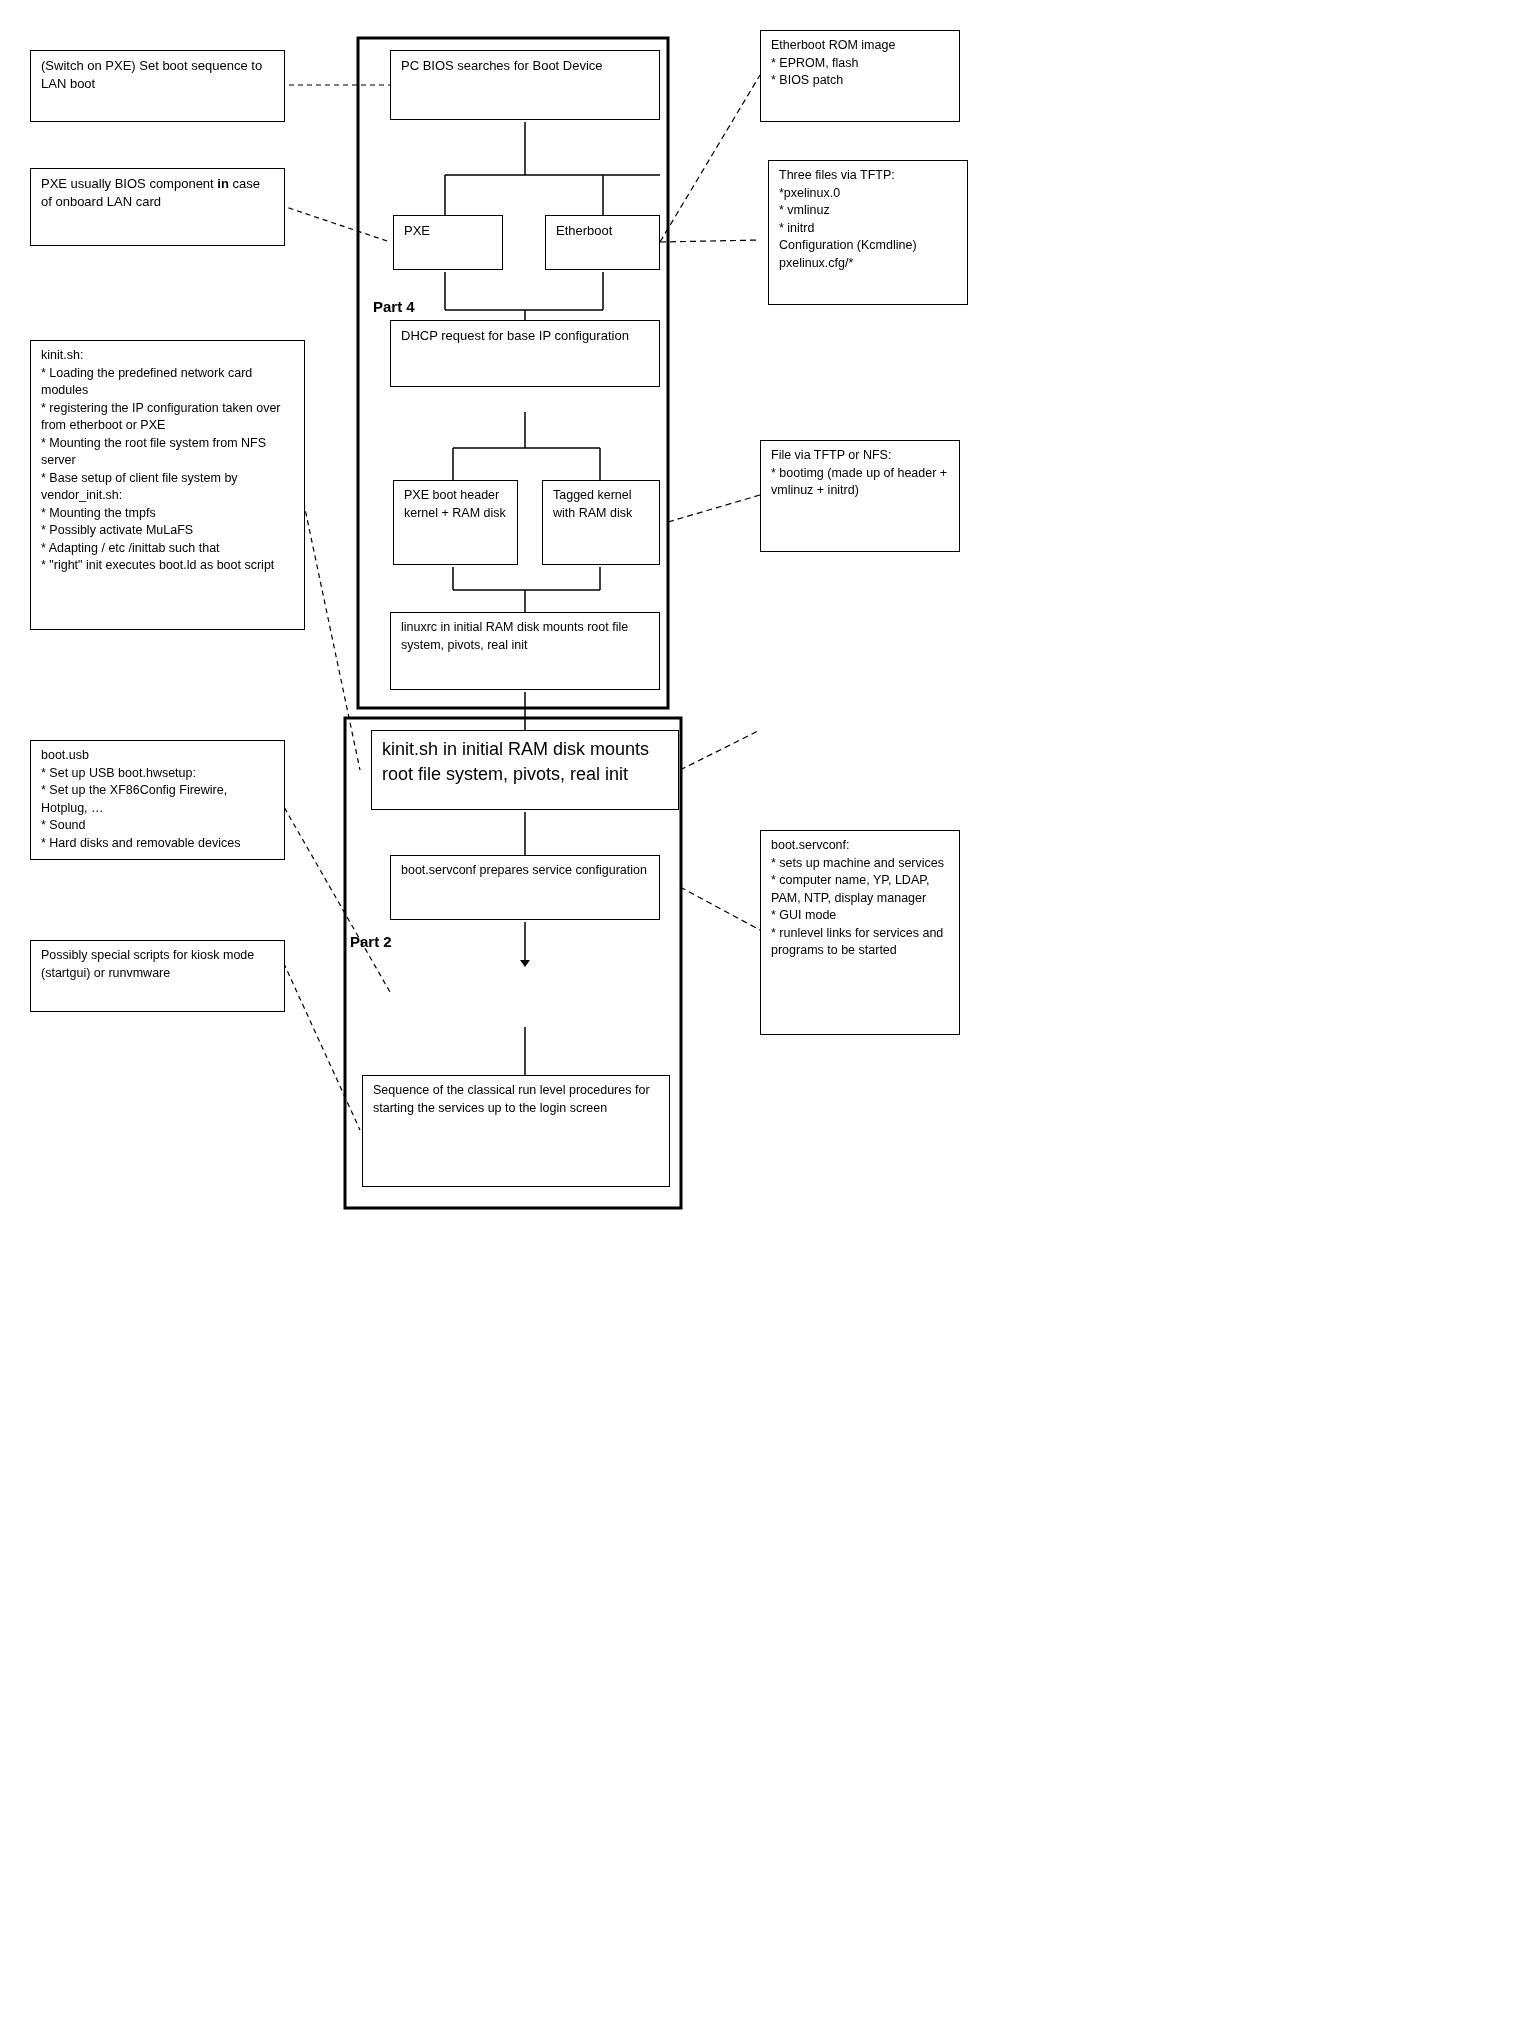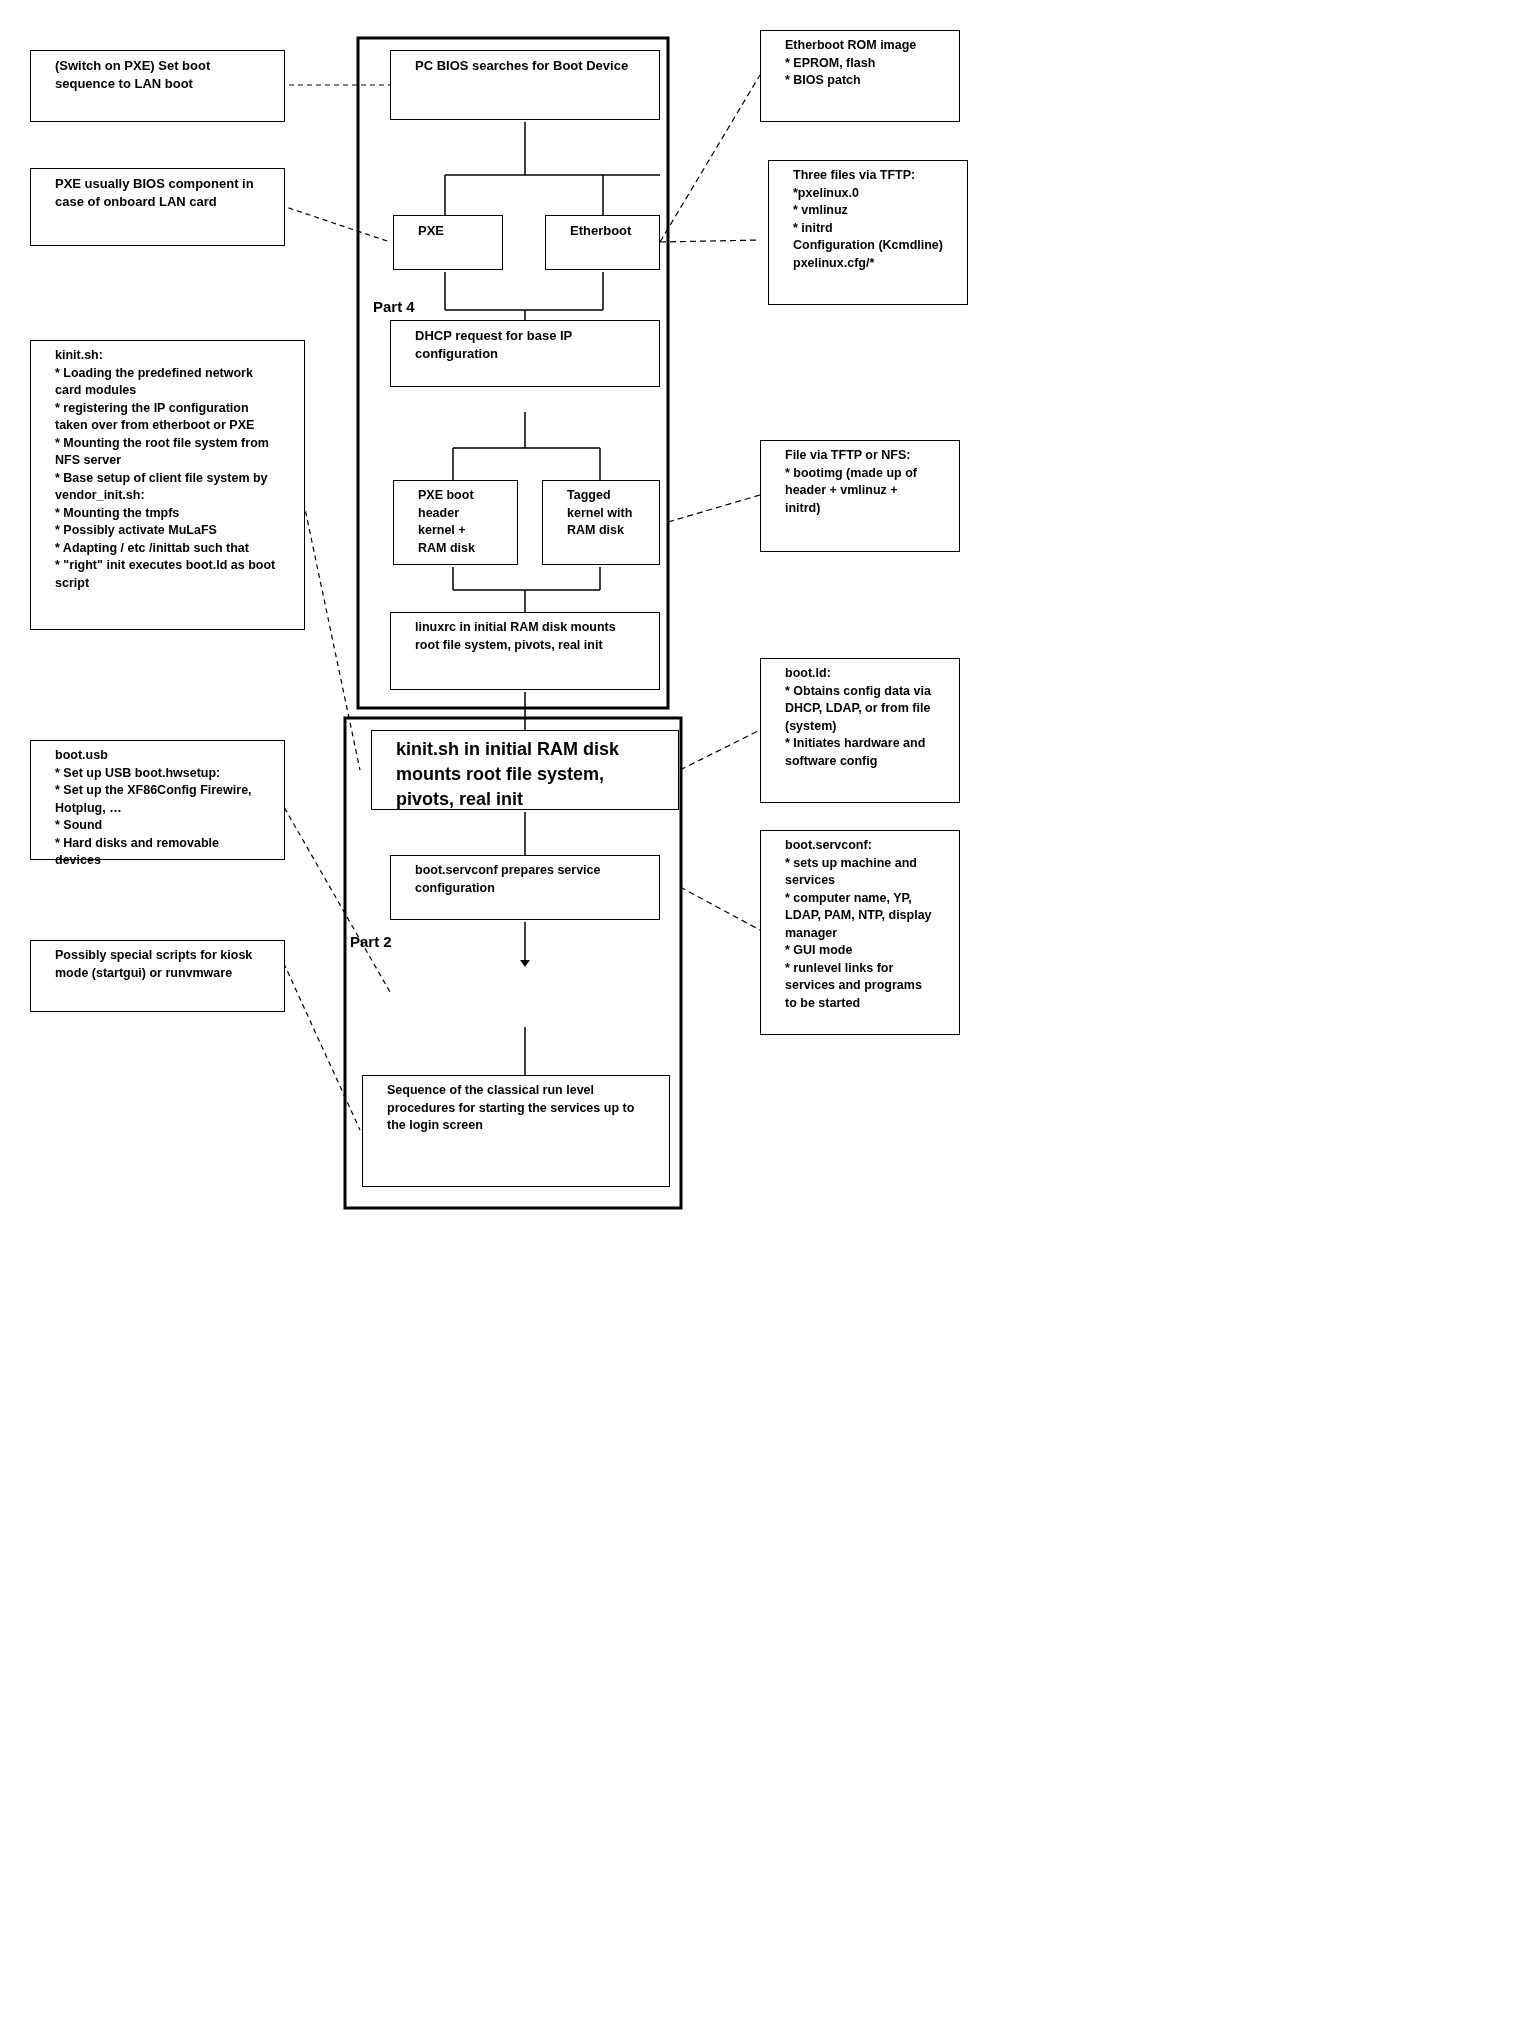--- a/index.html
+++ b/index.html
@@ -18,24 +18,23 @@
       width: 1513px;
       height: 2033px;
       background: #fff;
     }
 
     
     .box {
       position: absolute;
       border: 1.5px solid #000;
       background: #fff;
-      padding: 6px 24px;
+      padding: 6px 10px;
       text-align: left;
       line-height: 1.4;
-      font-weight: bold;
     }
 
     .box-center {
       text-align: left;
     }
 
     
     .svg-overlay {
       position: absolute;
       top: 0; left: 0;
@@ -199,21 +198,18 @@
   </div>
 
   <div class="box" style="left:768px; top:160px; width:200px; height:145px; font-size:12.5px;">
     <span>Three files via TFTP:<br>*pxelinux.0<br>* vmlinuz<br>* initrd<br>Configuration (Kcmdline)<br>pxelinux.cfg/*</span>
   </div>
 
   <div class="box" style="left:760px; top:440px; width:200px; height:112px; font-size:12.5px;">
     <span>File via TFTP or NFS:<br>* bootimg (made up of header + vmlinuz + initrd)</span>
   </div>
 
-  <div class="box" style="left:760px; top:658px; width:200px; height:145px; font-size:12.5px;">
-    <span>boot.ld:<br>* Obtains config data via DHCP, LDAP, or from file (system)<br>* Initiates hardware and software config</span>
-  </div>
 
   <div class="box" style="left:760px; top:830px; width:200px; height:205px; font-size:12.5px;">
     <span>boot.servconf:<br>* sets up machine and services<br>* computer name, YP, LDAP, PAM, NTP, display manager<br>* GUI mode<br>* runlevel links for services and programs to be started</span>
   </div>
 
 </div>
 
 </body></html>

